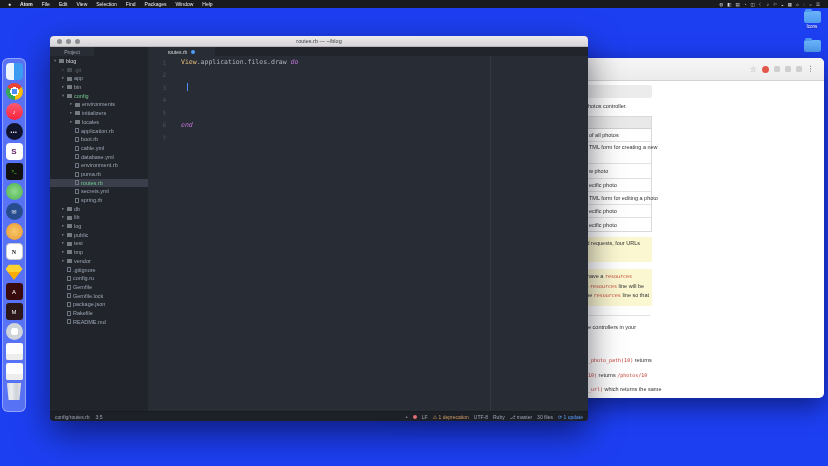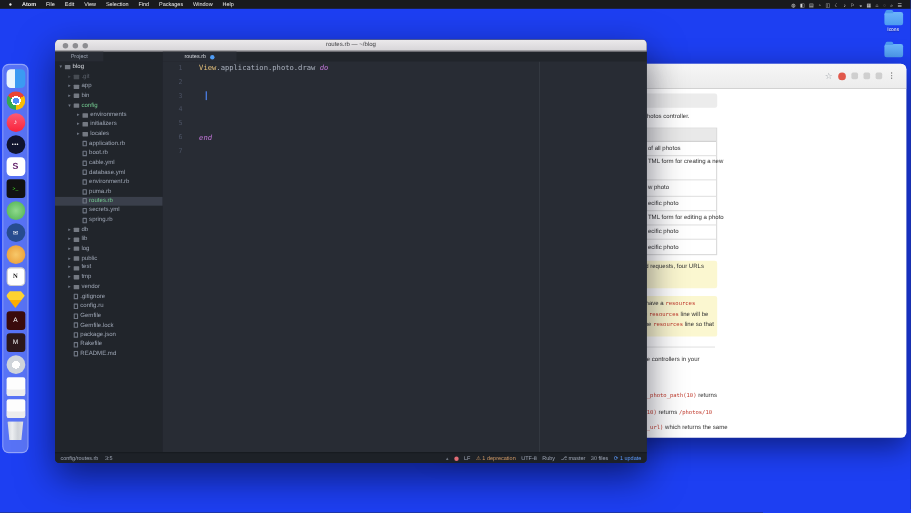--- a/index.html
+++ b/index.html
@@ -398,21 +398,21 @@
           <span class="caret"></span>
           <span class="dicon"></span>
           <span class="lbl">README.md</span>
         </div>
       </div>
     <div id="editor">
       <div id="wrap-guide"></div>
       <div id="editor-lines">
           <div class="eline">
             <span class="gut">1</span>
-            <span class="code"><span class="tok-yellow">View</span><span class="tok-fg">.application.photo.draw </span><span class="tok-purple">do</span></span>
+            <span class="code"><span class="tok-yellow">View</span><span class="tok-fg">.application.files.draw </span><span class="tok-purple">do</span></span>
           </div>
           <div class="eline">
             <span class="gut">2</span>
             <span class="code"></span>
           </div>
           <div class="eline">
             <span class="gut">3</span>
             <span class="code"><span id="cursor"></span></span>
           </div>
           <div class="eline">

